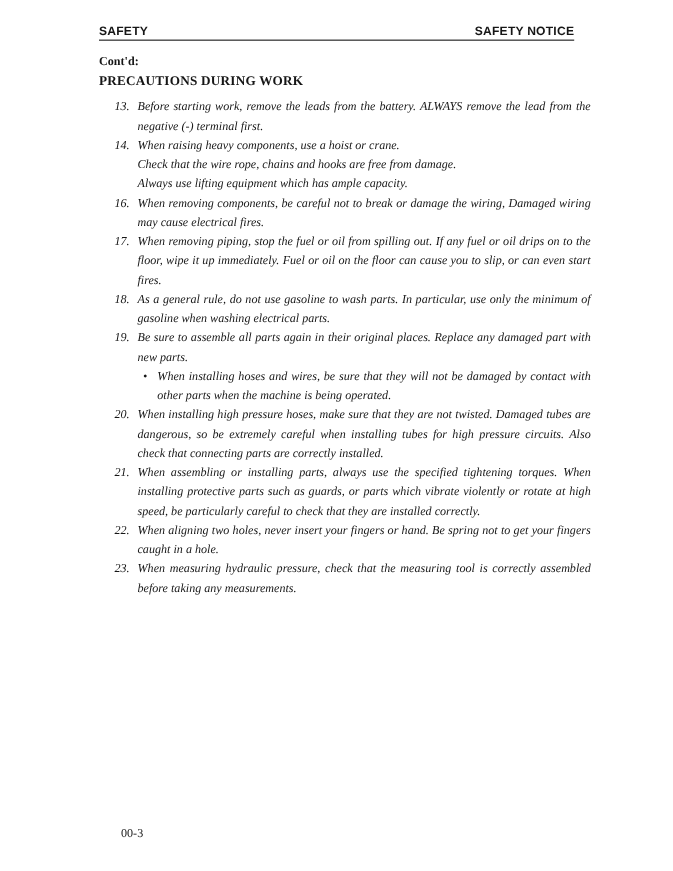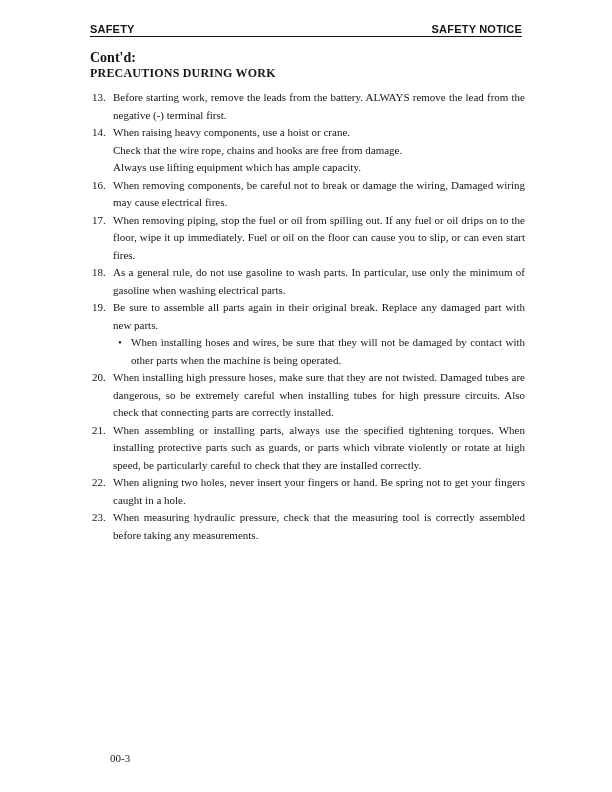--- a/index.html
+++ b/index.html
@@ -32,36 +32,37 @@
     width: 432px;
     top: 36px;
     border-top: 1.8px solid #161616;
   }
 
   .contd {
     position: absolute;
     left: 90px;
     top: 50px;
     font-weight: bold;
-    font-size: 14px;
+    font-size: 11px;
   }
   .section-title {
     position: absolute;
     left: 90px;
     top: 66px;
     font-weight: bold;
     font-size: 12px;
     letter-spacing: 0.2px;
   }
 
   .list {
     position: absolute;
-    left: 92px;
+    left: 104px;
     top: 89px;
     width: 433px;
+    font-style: italic;
   }
   .item { position: relative; padding-left: 21px; }
   .num {
     position: absolute;
     left: 0;
     top: 0;
     font-size: 11px;
     line-height: 17.5px;
   }
   p.para {
@@ -130,21 +131,21 @@
       </div>
       <div class="item">
         <span class="num">18.</span>
         <div class="item-body">
           <p class="para">As a general rule, do not use gasoline to wash parts. In particular, use only the minimum of gasoline when washing electrical parts.</p>
         </div>
       </div>
       <div class="item">
         <span class="num">19.</span>
         <div class="item-body">
-          <p class="para">Be sure to assemble all parts again in their original break. Replace any damaged part with new parts.</p>
+          <p class="para">Be sure to assemble all parts again in their original places. Replace any damaged part with new parts.</p>
           <div class="bullet-row">
             <span class="dot">•</span>
             <p class="para">When installing hoses and wires, be sure that they will not be damaged by contact with other parts when the machine is being operated.</p>
           </div>
         </div>
       </div>
       <div class="item">
         <span class="num">20.</span>
         <div class="item-body">
           <p class="para">When installing high pressure hoses, make sure that they are not twisted. Damaged tubes are dangerous, so be extremely careful when installing tubes for high pressure circuits. Also check that connecting parts are correctly installed.</p>

